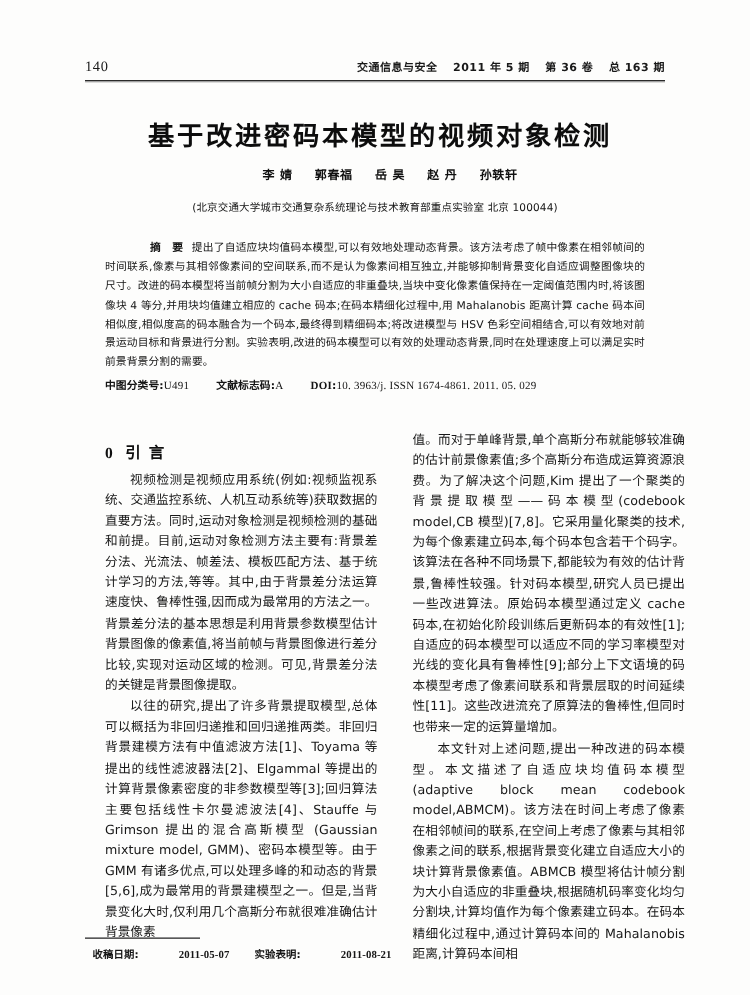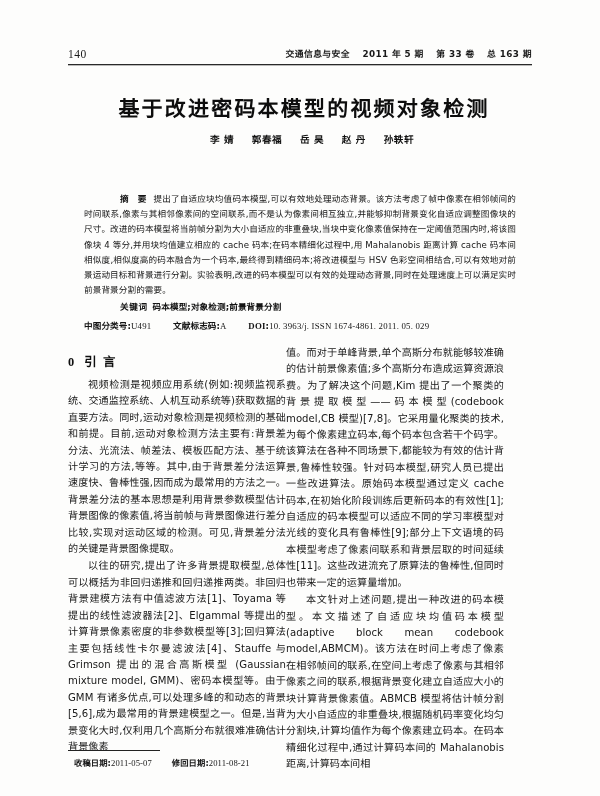--- a/index.html
+++ b/index.html
@@ -121,24 +121,25 @@
   .clsline .gap { display: inline-block; width: 16px; }
   .clsline .roman {
     font-family: "Liberation Serif", serif;
     font-size: 8.8px;
     letter-spacing: 0.2px;
   }
   
   .cols {
     position: absolute;
     top: 345px;
-    left: 68px;
+    left: 84px;
     width: 464px;
     height: 400px;
     display: flex;
+    justify-content: space-between;
   }
   .col {
     width: 218px;
   }
   .secthead {
     font-size: 12.4px;
     font-weight: bold;
     letter-spacing: 1px;
     color: #0f0f0f;
     margin: 7px 0 7px 0;
@@ -177,58 +178,57 @@
     color: #161616;
   }
   .fnline {
     font-size: 8.3px;
     line-height: 15px;
     letter-spacing: 0.1px;
     font-weight: bold;
   }
   .fnline .rmn {
     font-family: "Liberation Serif", serif;
-    font-weight: normal;
+    font-weight: bold;
     font-size: 8.6px;
+    margin-left: 32px;
   }
   .fnline .gap2 { display: inline-block; width: 14px; }
 </style>
 </head>
 <body>
 
 <div id="page">
 
   <div class="runhead">
     <div class="folio">140</div>
     <div class="journal">
       <span class="seg">交通信息与安全</span>
       <span class="seg">2011 年 5 期</span>
-      <span class="seg">第 33 卷</span>
+      <span class="seg">第 36 卷</span>
       <span class="seg">总 163 期</span>
     </div>
   </div>
   <div class="rule"></div>
 
   <div class="title">基于改进密码本模型的视频对象检测</div>
 
   <div class="authors">
     <span class="a">李 婧</span>
     <span class="a">郭春福</span>
     <span class="a">岳 昊</span>
     <span class="a">赵 丹</span>
     <span class="a">孙轶轩</span>
   </div>
 
+  <div class="affil">(北京交通大学城市交通复杂系统理论与技术教育部重点实验室  北京 100044)</div>
 
   <div class="absblock">
     <div class="absline">
       <span class="lbl">摘 要</span><span>提出了自适应块均值码本模型,可以有效地处理动态背景。该方法考虑了帧中像素在相邻帧间的时间联系,像素与其相邻像素间的空间联系,而不是认为像素间相互独立,并能够抑制背景变化自适应调整图像块的尺寸。改进的码本模型将当前帧分割为大小自适应的非重叠块,当块中变化像素值保持在一定阈值范围内时,将该图像块 4 等分,并用块均值建立相应的 cache 码本;在码本精细化过程中,用 Mahalanobis 距离计算 cache 码本间相似度,相似度高的码本融合为一个码本,最终得到精细码本;将改进模型与 HSV 色彩空间相结合,可以有效地对前景运动目标和背景进行分割。实验表明,改进的码本模型可以有效的处理动态背景,同时在处理速度上可以满足实时前景背景分割的需要。</span>
-    </div>
-    <div class="kwline">
-      <span class="lbl tight">关键词</span><span class="kwtext">码本模型;对象检测;前景背景分割</span>
     </div>
     <div class="clsline">
       <span class="fld">中图分类号</span><span class="fld">:</span><span class="roman">U491</span>
       <span class="gap"></span>
       <span class="fld">文献标志码</span><span class="fld">:</span><span class="roman">A</span>
       <span class="gap"></span>
       <span class="fld roman">DOI</span><span class="fld">:</span><span class="roman">10. 3963/j. ISSN 1674-4861. 2011. 05. 029</span>
     </div>
   </div>
 
@@ -247,17 +247,17 @@
       <p class="body">本文针对上述问题,提出一种改进的码本模型。本文描述了自适应块均值码本模型(adaptive block mean codebook model,ABMCM)。该方法在时间上考虑了像素在相邻帧间的联系,在空间上考虑了像素与其相邻像素之间的联系,根据背景变化建立自适应大小的块计算背景像素值。ABMCB 模型将估计帧分割为大小自适应的非重叠块,根据随机码率变化均匀分割块,计算均值作为每个像素建立码本。在码本精细化过程中,通过计算码本间的 Mahalanobis 距离,计算码本间相</p>
     </div>
 
   </div>
 
   <div class="fnrule"></div>
   <div class="footnote">
     <div class="fnline">
       <span>收稿日期</span><span>:</span><span class="rmn">2011-05-07</span>
       <span class="gap2"></span>
-      <span>修回日期</span><span>:</span><span class="rmn">2011-08-21</span>
+      <span>实验表明</span><span>:</span><span class="rmn">2011-08-21</span>
     </div>
   </div>
 
 </div>
 
 </body></html>

